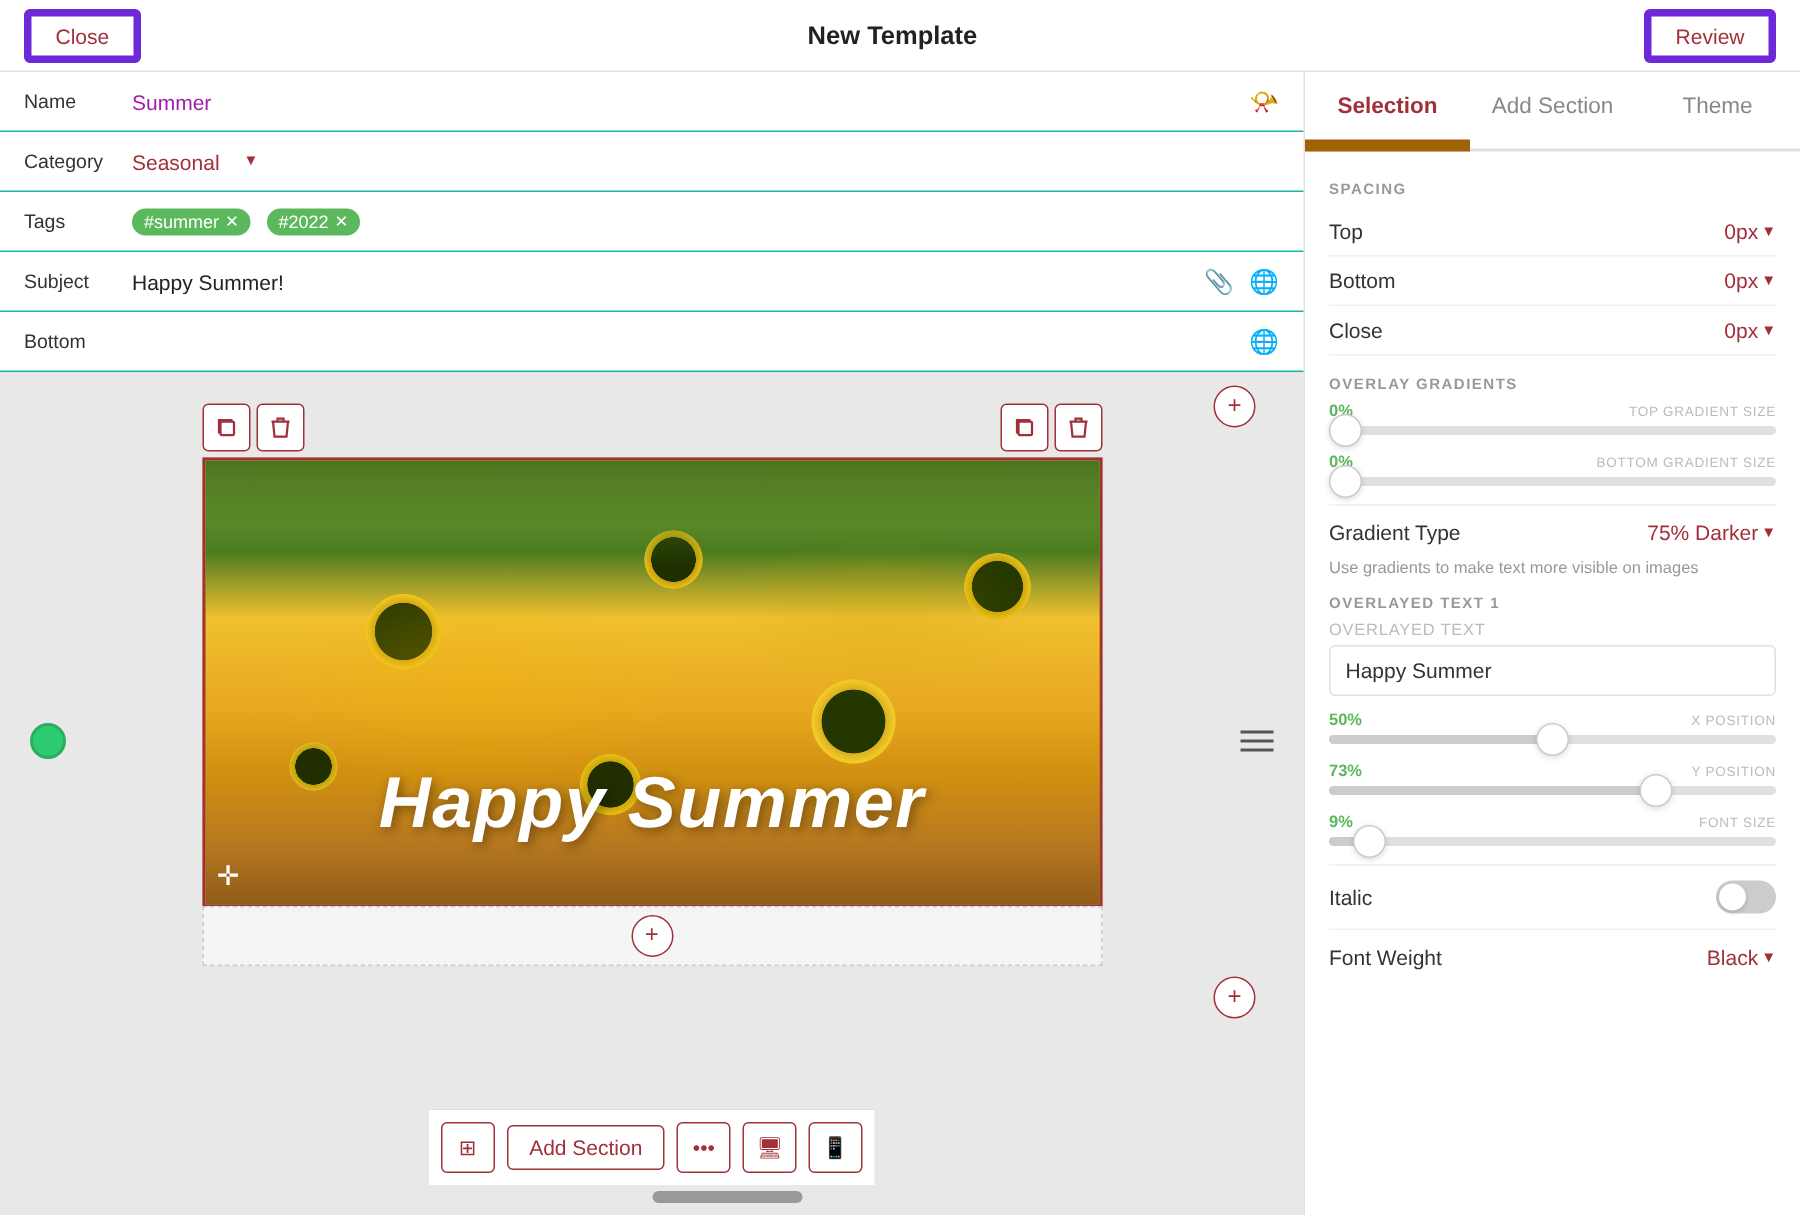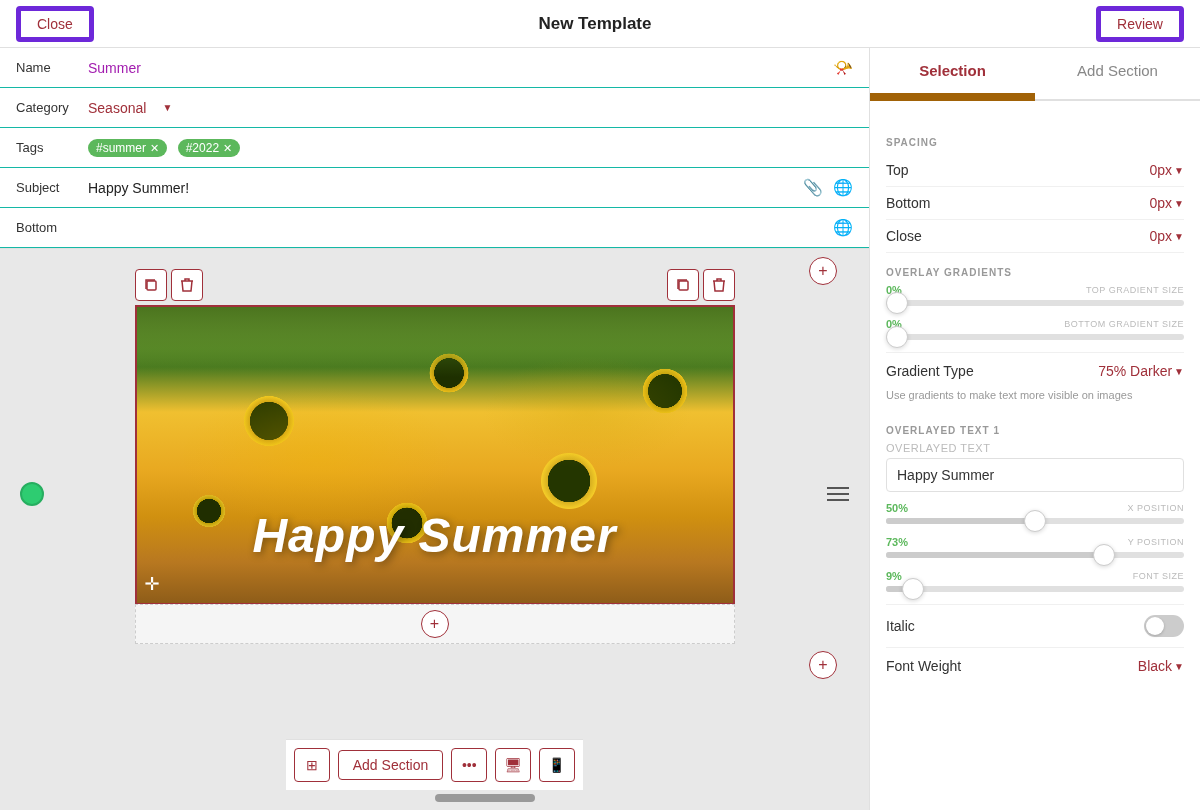--- a/index.html
+++ b/index.html
@@ -72,21 +72,21 @@
 
     
     .right-tabs { display: flex; border-bottom: 2px solid #e0e0e0; }
     .right-tab { flex: 1; padding: 14px 8px; text-align: center; font-size: 15px; cursor: pointer; color: #888; font-weight: 500; }
     .right-tab.active { color: #a0303a; border-bottom: 8px solid #a16207; margin-bottom: -2px; font-weight: 600; }
     .right-tab-add { color: #888; }
     .right-tab-theme { color: #888; }
 
     
     .right-content { flex: 1; overflow-y: auto; padding: 12px 16px; }
-    .section-label { font-size: 10px; font-weight: 700; color: #999; letter-spacing: 1px; text-transform: uppercase; margin: 24px 0 6px; }
+    .section-label { font-size: 10px; font-weight: 700; color: #999; letter-spacing: 1px; text-transform: uppercase; margin: 8px 0 6px; }
     .spacing-row { display: flex; align-items: center; justify-content: space-between; padding: 8px 0; border-bottom: 1px solid #f0f0f0; }
     .spacing-row-label { font-size: 14px; color: #333; }
     .spacing-row-value { display: flex; align-items: center; gap: 2px; color: #a0303a; font-size: 14px; font-weight: 500; }
     .chevron-down { font-size: 10px; }
     .slider-block { margin-bottom: 12px; }
     .slider-header { display: flex; align-items: center; justify-content: space-between; margin-bottom: 2px; }
     .slider-pct { font-size: 11px; color: #5cb85c; font-weight: 600; }
     .slider-label-right { font-size: 9px; color: #bbb; text-transform: uppercase; letter-spacing: 0.5px; text-align: right; }
     .slider-track { position: relative; height: 6px; background: #e0e0e0; border-radius: 3px; margin: 4px 0; }
     .slider-thumb { position: absolute; width: 22px; height: 22px; border-radius: 50%; background: #fff; border: 1.5px solid #ccc; box-shadow: 0 1px 4px rgba(0,0,0,0.15); top: 50%; transform: translateY(-50%); cursor: pointer; }
@@ -268,20 +268,21 @@
         <div class="canvas-scrollbar-thumb"></div>
       </div>
     </div>
   </div>
 
   <div class="right-panel">
 
     <div class="right-tabs">
       <div class="right-tab active">Selection</div>
       <div class="right-tab right-tab-add">Add Section</div>
+      <div class="right-tab right-tab-theme">Theme</div>
     </div>
 
     <div class="right-content">
 
       
       <div class="section-label">Spacing</div>
       <div class="spacing-row">
         <span class="spacing-row-label">Top</span>
         <span class="spacing-row-value">
           <span>0px</span>

